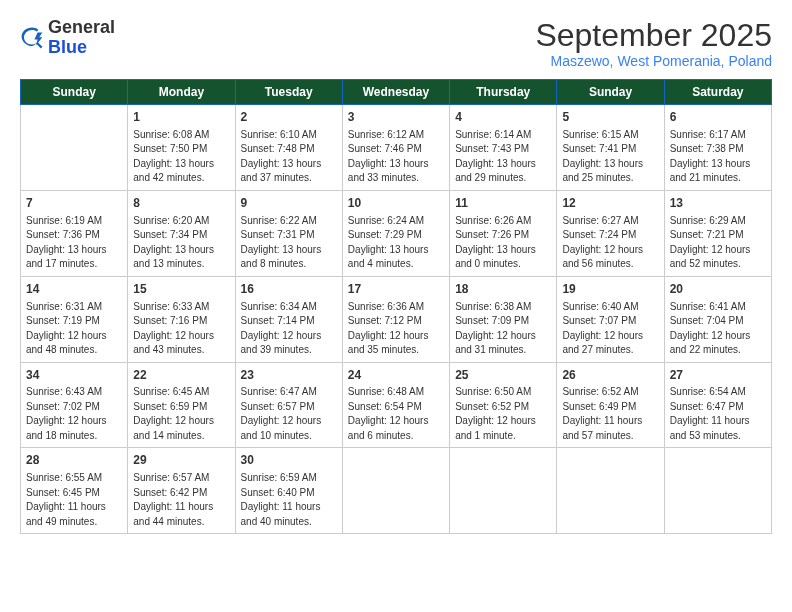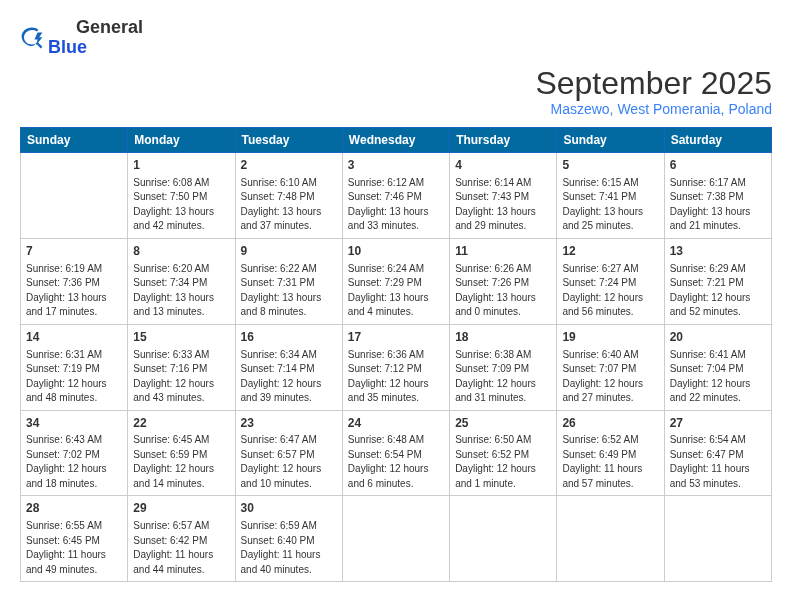--- a/index.html
+++ b/index.html
@@ -24,49 +24,48 @@
     .logo {
       display: flex;
       align-items: center;
       gap: 4px;
     }
     .logo-text {
       font-size: 18px;
       font-weight: bold;
       line-height: 1.1;
     }
-    .logo-general { color: #333; margin-left: 28px; }
+    .logo-general { color: #333; }
     .logo-blue { color: #1d4ed8; }
     .logo-icon {
       width: 24px;
       height: 24px;
     }
     .title-block {
       text-align: right;
     }
     .month-title {
       font-size: 32px;
       font-weight: normal;
       color: #333;
       line-height: 1.1;
-      margin-top: 48px;
     }
     .location {
       font-size: 14px;
       color: #3b82f6;
     }
     .calendar {
       width: 100%;
       border-collapse: collapse;
       font-size: 10.5px;
     }
     .calendar th {
-      background-color: #0369a1;
+      background-color: #14532d;
       color: #fff;
-      text-align: left;
+      text-align: center;
       padding: 5px 6px;
       font-size: 12px;
       font-weight: bold;
       border: 1px solid #1565c0;
     }
     .calendar td {
       border: 1px solid #ccc;
       vertical-align: top;
       padding: 4px 5px;
       width: calc(100% / 7);

